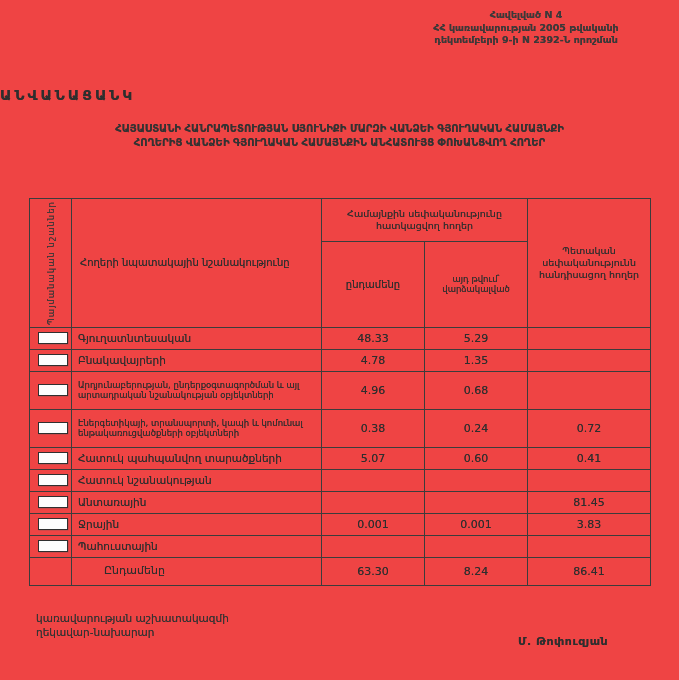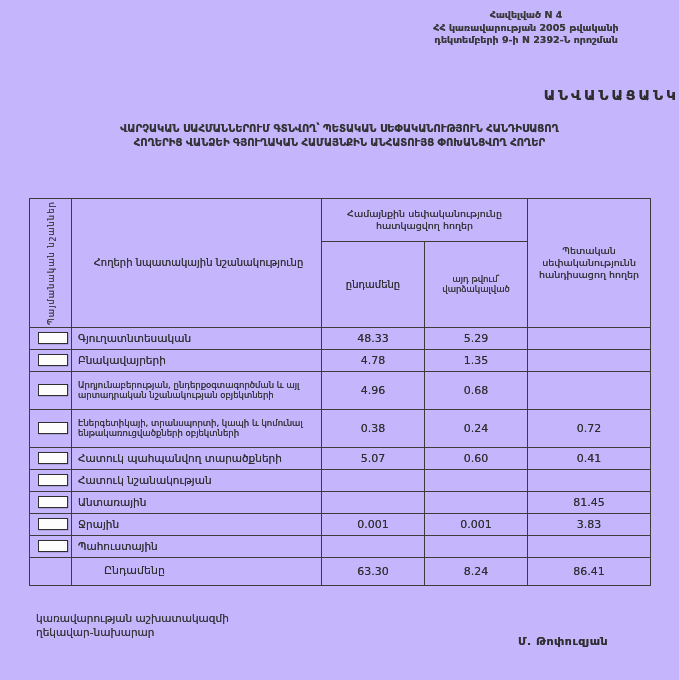--- a/index.html
+++ b/index.html
@@ -1,36 +1,36 @@
 <!DOCTYPE html>
 <html><head>
 <meta charset="utf-8">
 <style>
   * { margin:0; padding:0; box-sizing:border-box; }
   html,body { background:#ffffff; }
   .page {
     position:relative;
     width:679px; height:680px;
-    background:#c4b5fd;
+    background:#ef4444;
     font-family:"DejaVu Sans", sans-serif;
     color:#2e2e2e;
     overflow:hidden;
     text-shadow:0 0 0.45px rgba(45,45,45,0.75);
     filter:blur(0.15px);
   }
   
   .annex-header {
     position:absolute; top:9px; left:392px; width:268px;
     text-align:center; font-size:9.5px; font-weight:bold;
     line-height:12.5px; color:#3a3a3a;
   }
   
   .doc-title {
     position:absolute; top:87px; left:0; width:100%;
-    text-align:right; font-size:14px; font-weight:bold;
+    text-align:left; font-size:14px; font-weight:bold;
     letter-spacing:3px;
   }
   .doc-subtitle {
     position:absolute; top:122px; left:18px; width:643px;
     text-align:center; font-size:10px; font-weight:bold;
     line-height:13.5px; color:#333;
   }
   
   table.land {
     position:absolute; top:198px; left:29px;
@@ -42,21 +42,21 @@
     vertical-align:middle;
     font-weight:normal;
   }
   .col-sym   { width:42px; }
   .col-label { width:250px; }
   .col-num   { width:103px; }
   .col-state { width:123px; }
   thead tr.r1 { height:40px; }
   thead tr.r2 { height:80px; }
   th.group-hdr   { font-size:9.5px; line-height:11.5px; text-align:center; }
-  th.purpose-hdr { font-size:10px; text-align:center; padding-left:8px; line-height:13px; }
+  th.purpose-hdr { font-size:10px; text-align:left; padding-left:8px; line-height:13px; }
   th.state-hdr   { font-size:9.5px; line-height:12px; text-align:center; }
   th.sub-hdr     { font-size:10px; text-align:center; }
   th.sub-hdr.small { font-size:8.5px; line-height:10.5px;margin-left:16px; }
   th.sym-hdr { text-align:center; }
   .vtext {
     writing-mode:vertical-rl;
     transform:rotate(180deg);
     white-space:nowrap;
     margin:0 auto;
     font-size:8.5px;
@@ -95,21 +95,21 @@
 
   <div class="annex-header">
     <div>Հավելված N 4</div>
     <div>ՀՀ կառավարության 2005 թվականի</div>
     <div>դեկտեմբերի 9-ի N 2392-Ն որոշման</div>
   </div>
 
   <div class="doc-title">ԱՆՎԱՆԱՑԱՆԿ</div>
 
   <div class="doc-subtitle">
-    <div>ՎԱՐՉԱԿԱՆ ՍԱՀՄԱՆՆԵՐՈՒՄ ԳՏՆՎՈՂ՝ ՊԵՏԱԿԱՆ ՍԵՓԱԿԱՆՈՒԹՅՈՒՆ ՀԱՆԴԻՍԱՑՈՂ</div>
+    <div>ՀԱՅԱՍՏԱՆԻ ՀԱՆՐԱՊԵՏՈՒԹՅԱՆ ՍՅՈՒՆԻՔԻ ՄԱՐԶԻ ՎԱՆՁԵԻ ԳՅՈՒՂԱԿԱՆ ՀԱՄԱՅՆՔԻ</div>
     <div>ՀՈՂԵՐԻՑ ՎԱՆՁԵԻ ԳՅՈՒՂԱԿԱՆ ՀԱՄԱՅՆՔԻՆ ԱՆՀԱՏՈՒՅՑ ՓՈԽԱՆՑՎՈՂ ՀՈՂԵՐ</div>
   </div>
 
   <table class="land">
     <colgroup>
       <col class="col-sym">
         <col class="col-label">
         <col class="col-num">
         <col class="col-num">
         <col class="col-state">

